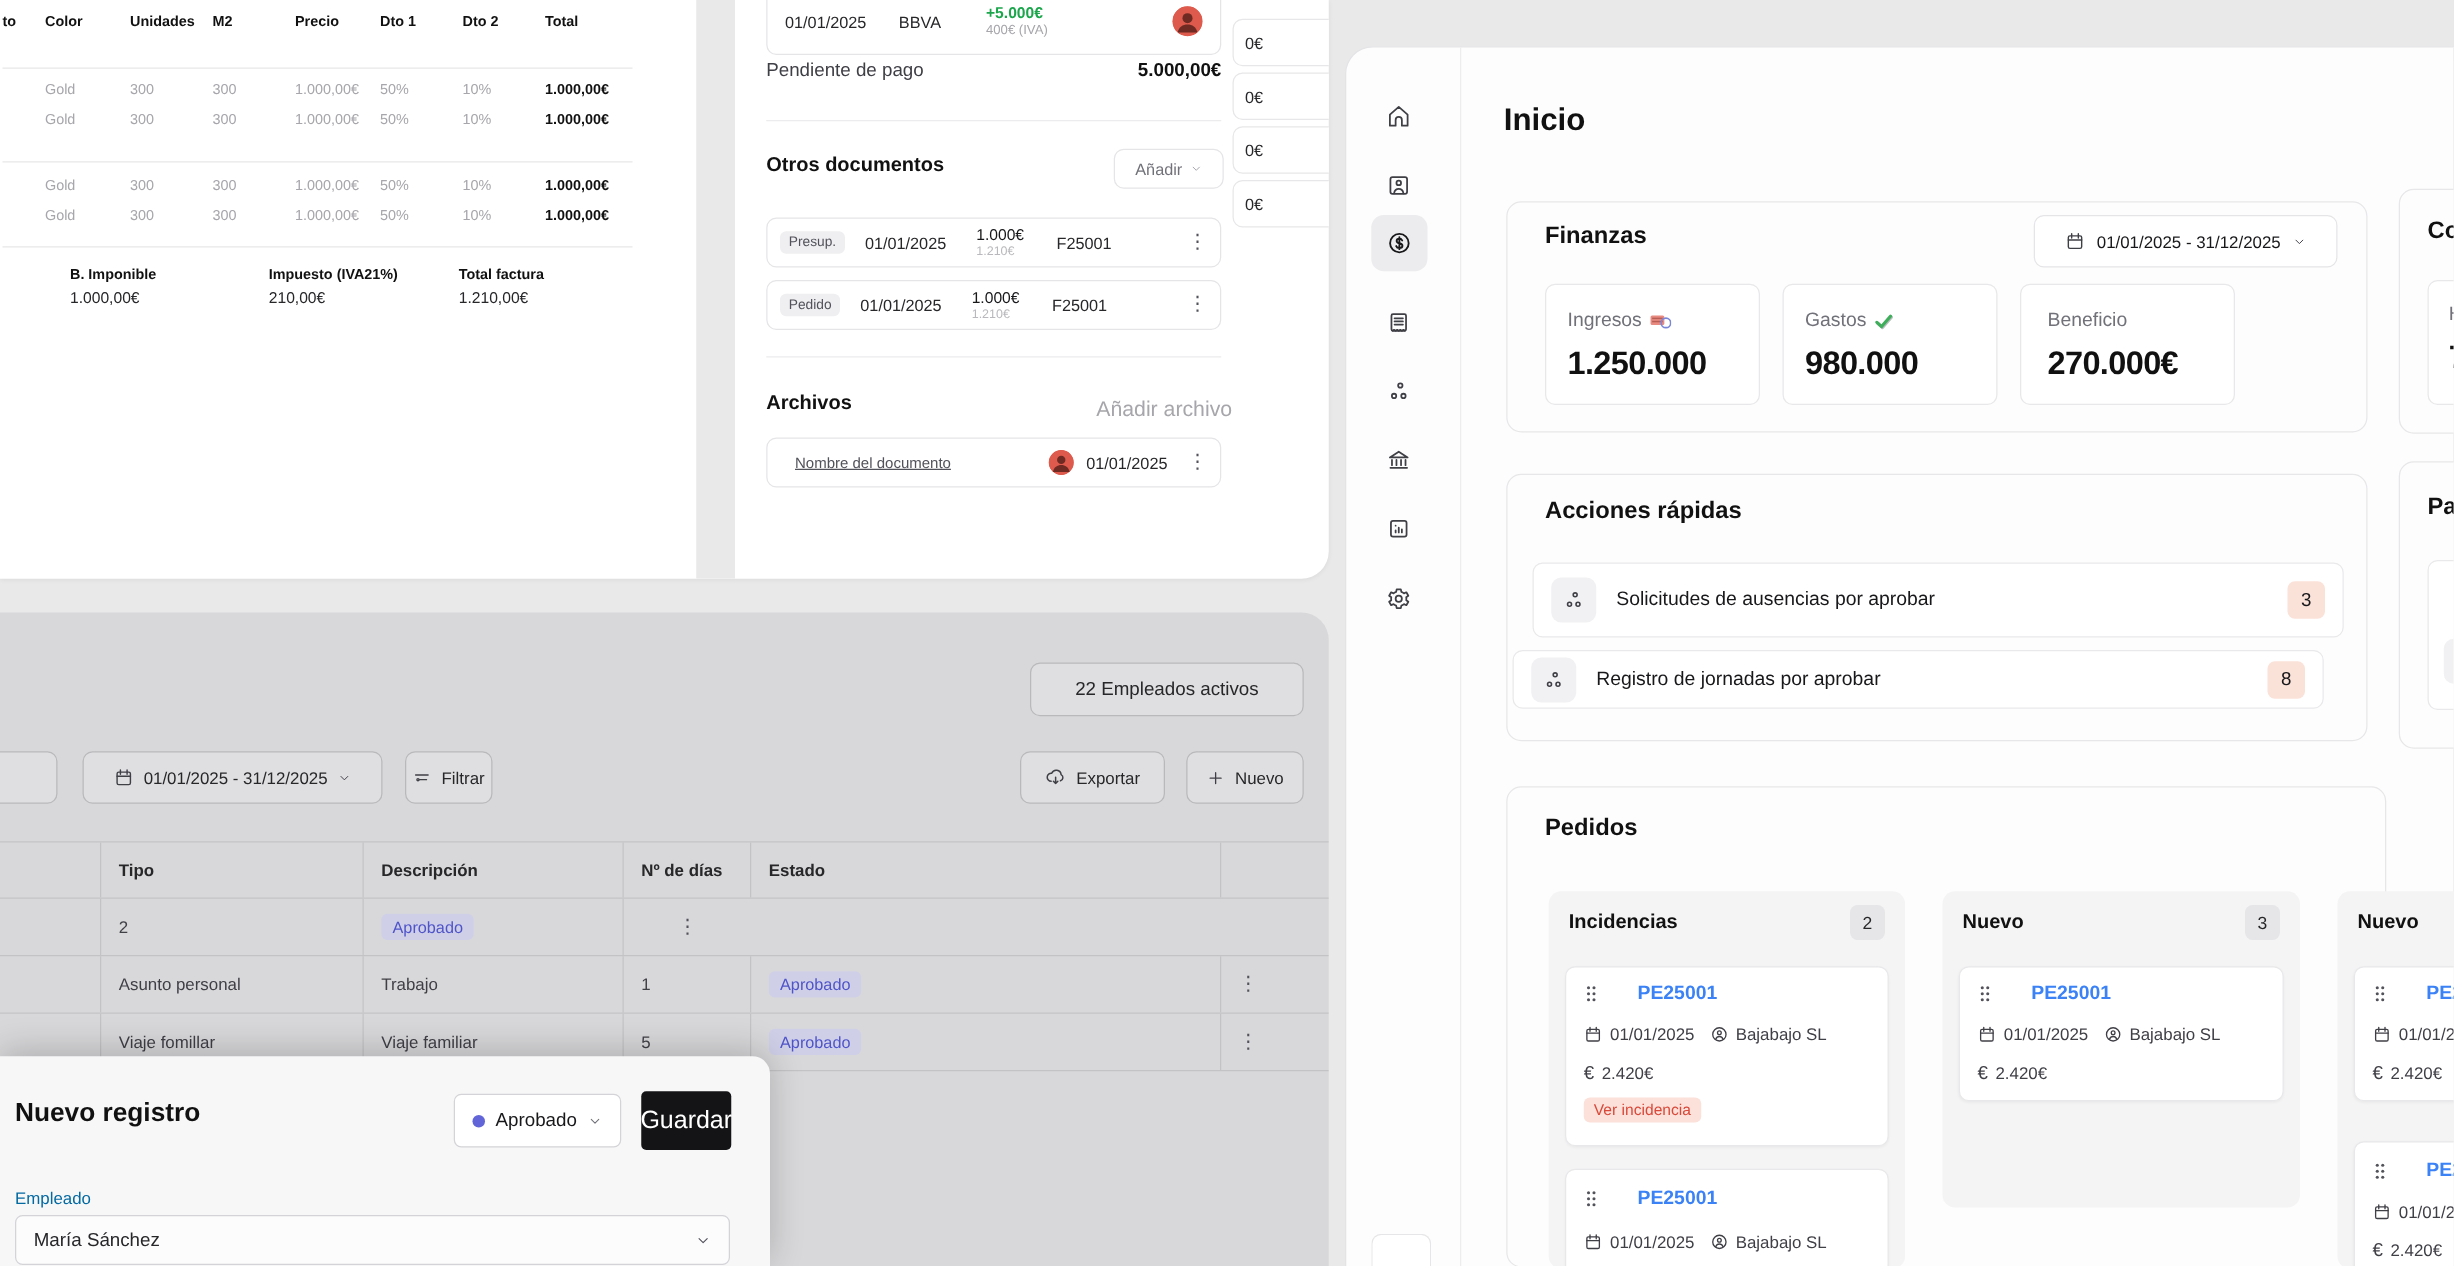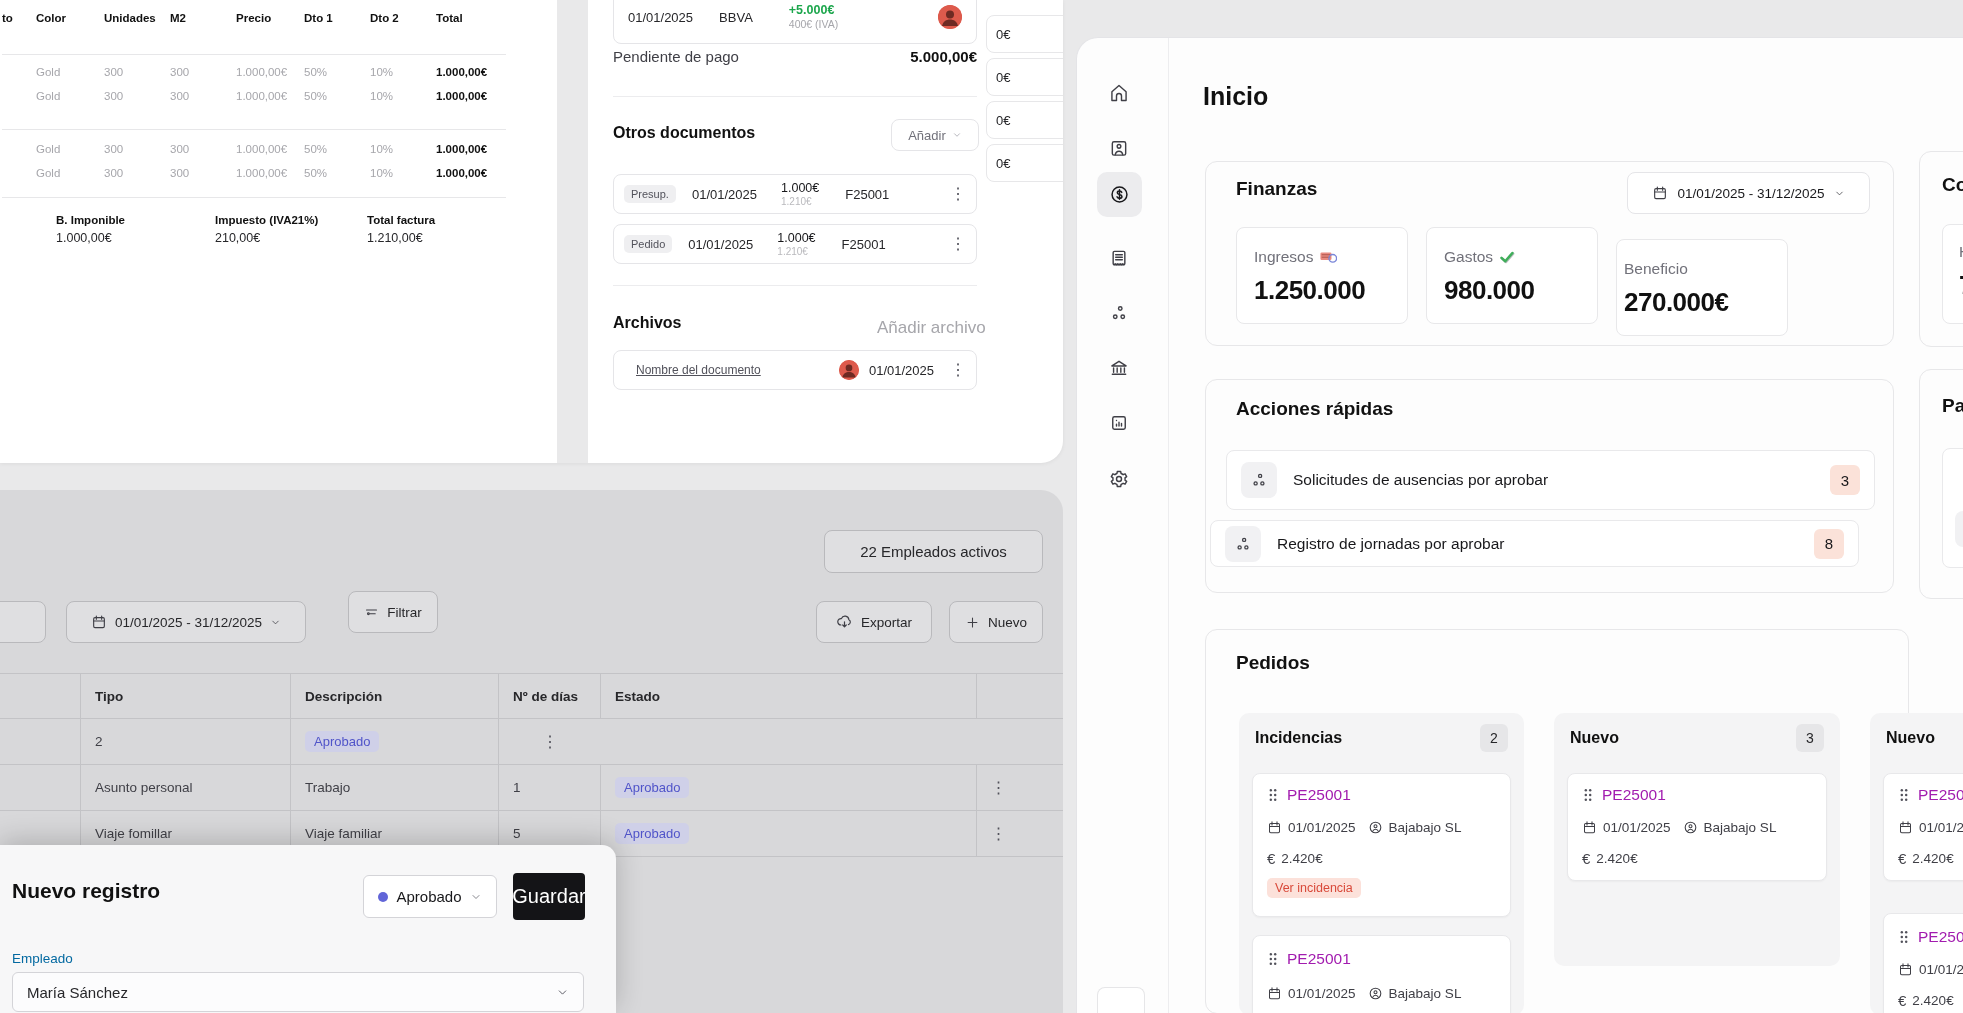--- a/index.html
+++ b/index.html
@@ -83,21 +83,21 @@
   .metric .lab{font-size:15.5px;color:#71717a;display:flex;align-items:center;gap:7px;}
   .metric .val{font-size:26px;font-weight:bold;color:#111;letter-spacing:-0.5px;margin-top:9px;}
   .qa-row{border:1px solid #e9e9eb;border-radius:8px;background:#fff;padding:0 14px;box-sizing:border-box;}
   .qa-icon{width:36px;height:36px;background:#f1f1f3;border-radius:8px;justify-content:center;flex:none;}
   .qa-label{font-size:15.5px;color:#18181b;margin-left:16px;}
   .qa-badge{margin-left:auto;width:30px;height:30px;background:#fbe2d9;border-radius:6px;justify-content:center;font-size:15px;color:#18181b;}
   .kcol{background:#f4f4f5;border-radius:10px;overflow:hidden;}
   .kcol-head{font-size:16px;font-weight:bold;color:#111;}
   .kcol-badge{width:28px;height:28px;background:#e6e6e8;border-radius:6px;justify-content:center;font-size:14px;color:#27272a;}
   .kcard{background:#fff;border:1px solid #e8e8ea;border-radius:8px;box-shadow:0 1px 2px rgba(0,0,0,.04);box-sizing:border-box;}
-  .kid{font-size:15.5px;font-weight:normal;color:#a21caf;}
+  .kid{font-size:15.5px;font-weight:bold;color:#3b82f6;margin-left:23px;}
   .kline{font-size:13.5px;color:#3f3f46;gap:6px;}
   .ktag{display:inline-block;background:#fce1da;color:#d9493a;font-size:12.5px;border-radius:5px;padding:3px 8px;}
   .mini-box{background:#fff;border-radius:8px 8px 0 0;border:1px solid #e6e6e8;border-bottom:none;}
 </style>
 </head>
 <body>
 
 <div id="root">
 
   <div class="abs sheetA">
@@ -263,21 +263,21 @@
     <div class="abs flex bchip" style="left:66px;top:111px;width:240px;height:42px;">
       <svg width="16" height="16" viewBox="0 0 24 24" class="ic">
           <rect x="4" y="5.5" width="16" height="15" rx="2"></rect>
           <path d="M8 3v5M16 3v5M4 10.5h16"></path>
         </svg>
       <span>01/01/2025 - 31/12/2025</span>
       <svg width="11" height="11" viewBox="0 0 24 24" class="ic">
           <path d="M6 9l6 6 6-6"></path>
         </svg>
     </div>
-    <div class="abs flex bchip" style="left:324px;top:101px;width:90px;height:42px;margin-left:24px;">
+    <div class="abs flex bchip" style="left:324px;top:111px;width:70px;height:42px;">
       <svg width="15" height="15" viewBox="0 0 24 24" class="ic">
           <path d="M4 8h16M9 14h9"></path>
           <circle cx="7" cy="14" r="1.4"></circle>
         </svg>
       <span>Filtrar</span>
     </div>
     <div class="abs flex bchip" style="left:816px;top:111px;width:116px;height:42px;">
       <svg width="17" height="17" viewBox="0 0 24 24" class="ic">
           <path d="M7 15.5a4.5 4.5 0 1 1 .6-8.96 5.5 5.5 0 0 1 10.6 1.46A3.8 3.8 0 0 1 17.5 15"></path>
           <path d="M12 11v7M9.5 15.5 12 18l2.5-2.5"></path>
@@ -441,21 +441,21 @@
       <div class="abs metric" style="left:220px;top:65px;width:172px;height:97px;padding:20px 0 0 17px;">
         <div class="lab">
             <span>Gastos</span>
           <svg width="15" height="13" viewBox="0 0 20 16">
               <path d="M3 9.5 8 14 17.5 3" fill="none" stroke="#b9bcbe" stroke-width="3.4" stroke-linecap="round" stroke-linejoin="round"></path>
               <path d="M2 8.5 7 13 16.5 2" fill="none" stroke="#3fae5a" stroke-width="3.4" stroke-linecap="round" stroke-linejoin="round"></path>
             </svg>
         </div>
         <div class="val">980.000</div>
       </div>
-      <div class="abs metric" style="left:410px;top:77px;width:172px;height:97px;padding:20px 0 0 7px;">
+      <div class="abs metric" style="left:410px;top:65px;width:172px;height:97px;padding:20px 0 0 21px;">
         <div class="lab">
             <span>Beneficio</span>
           </div>
         <div class="val">270.000€</div>
       </div>
     </div>
 
     <div class="abs card" style="left:128px;top:341px;width:689px;height:214px;">
       <div class="abs card-title" style="left:30px;top:18px;">Acciones rápidas</div>
       <div class="abs flex qa-row" style="left:20px;top:70px;width:649px;height:60px;">

